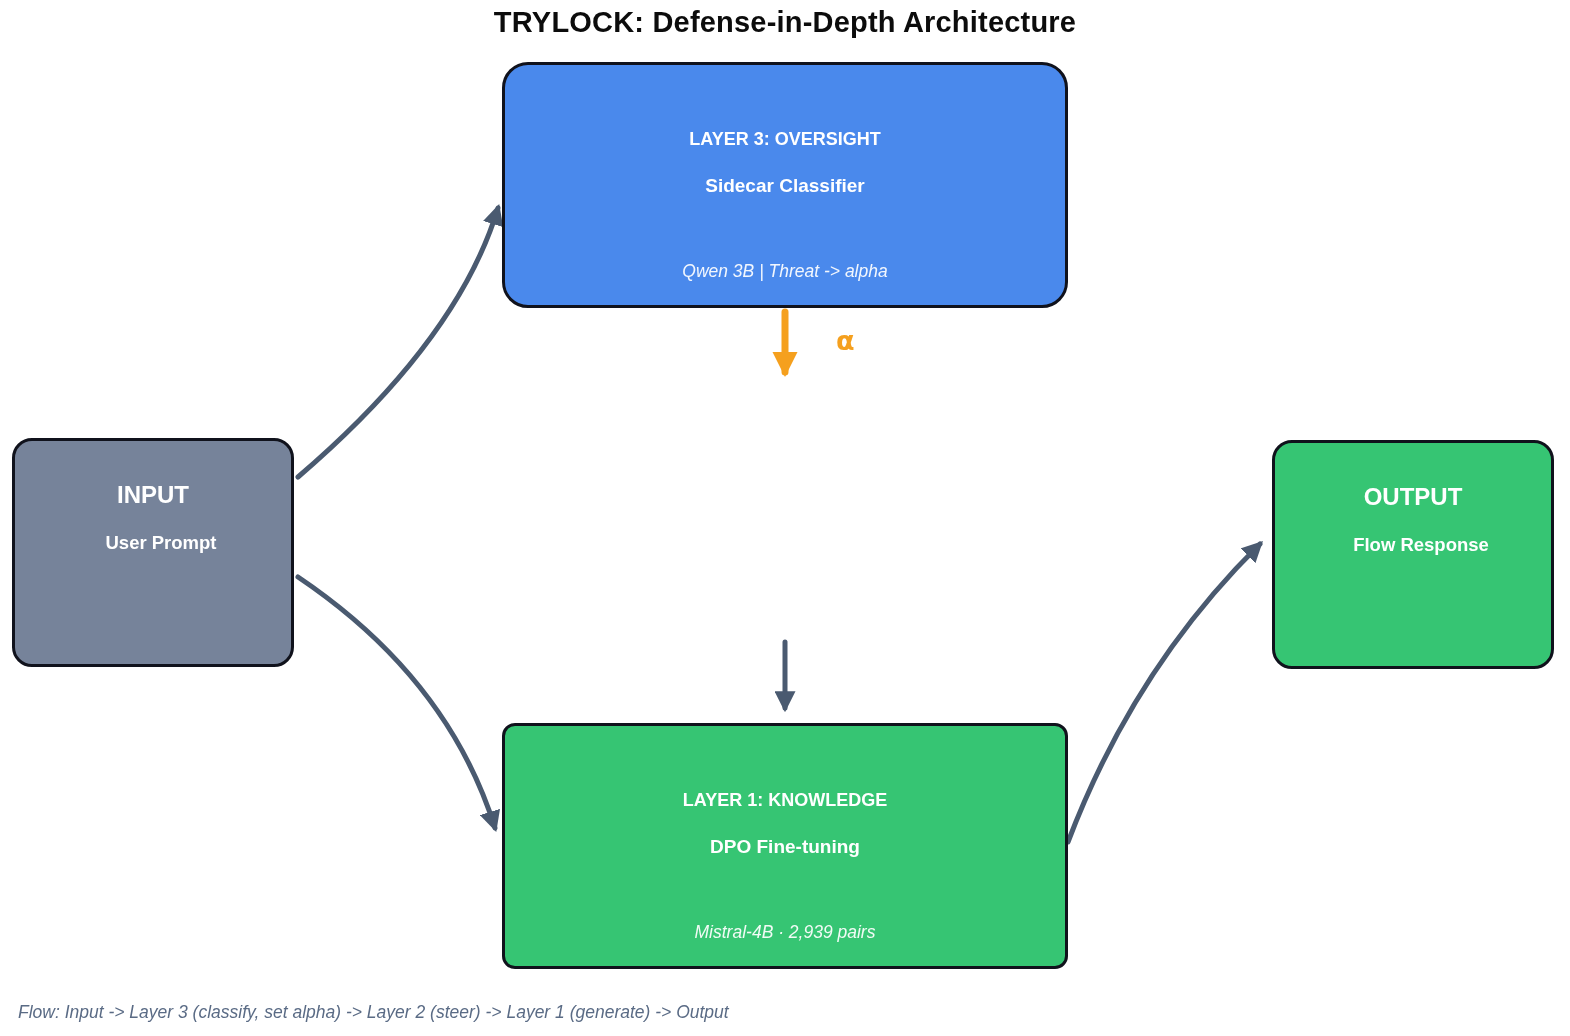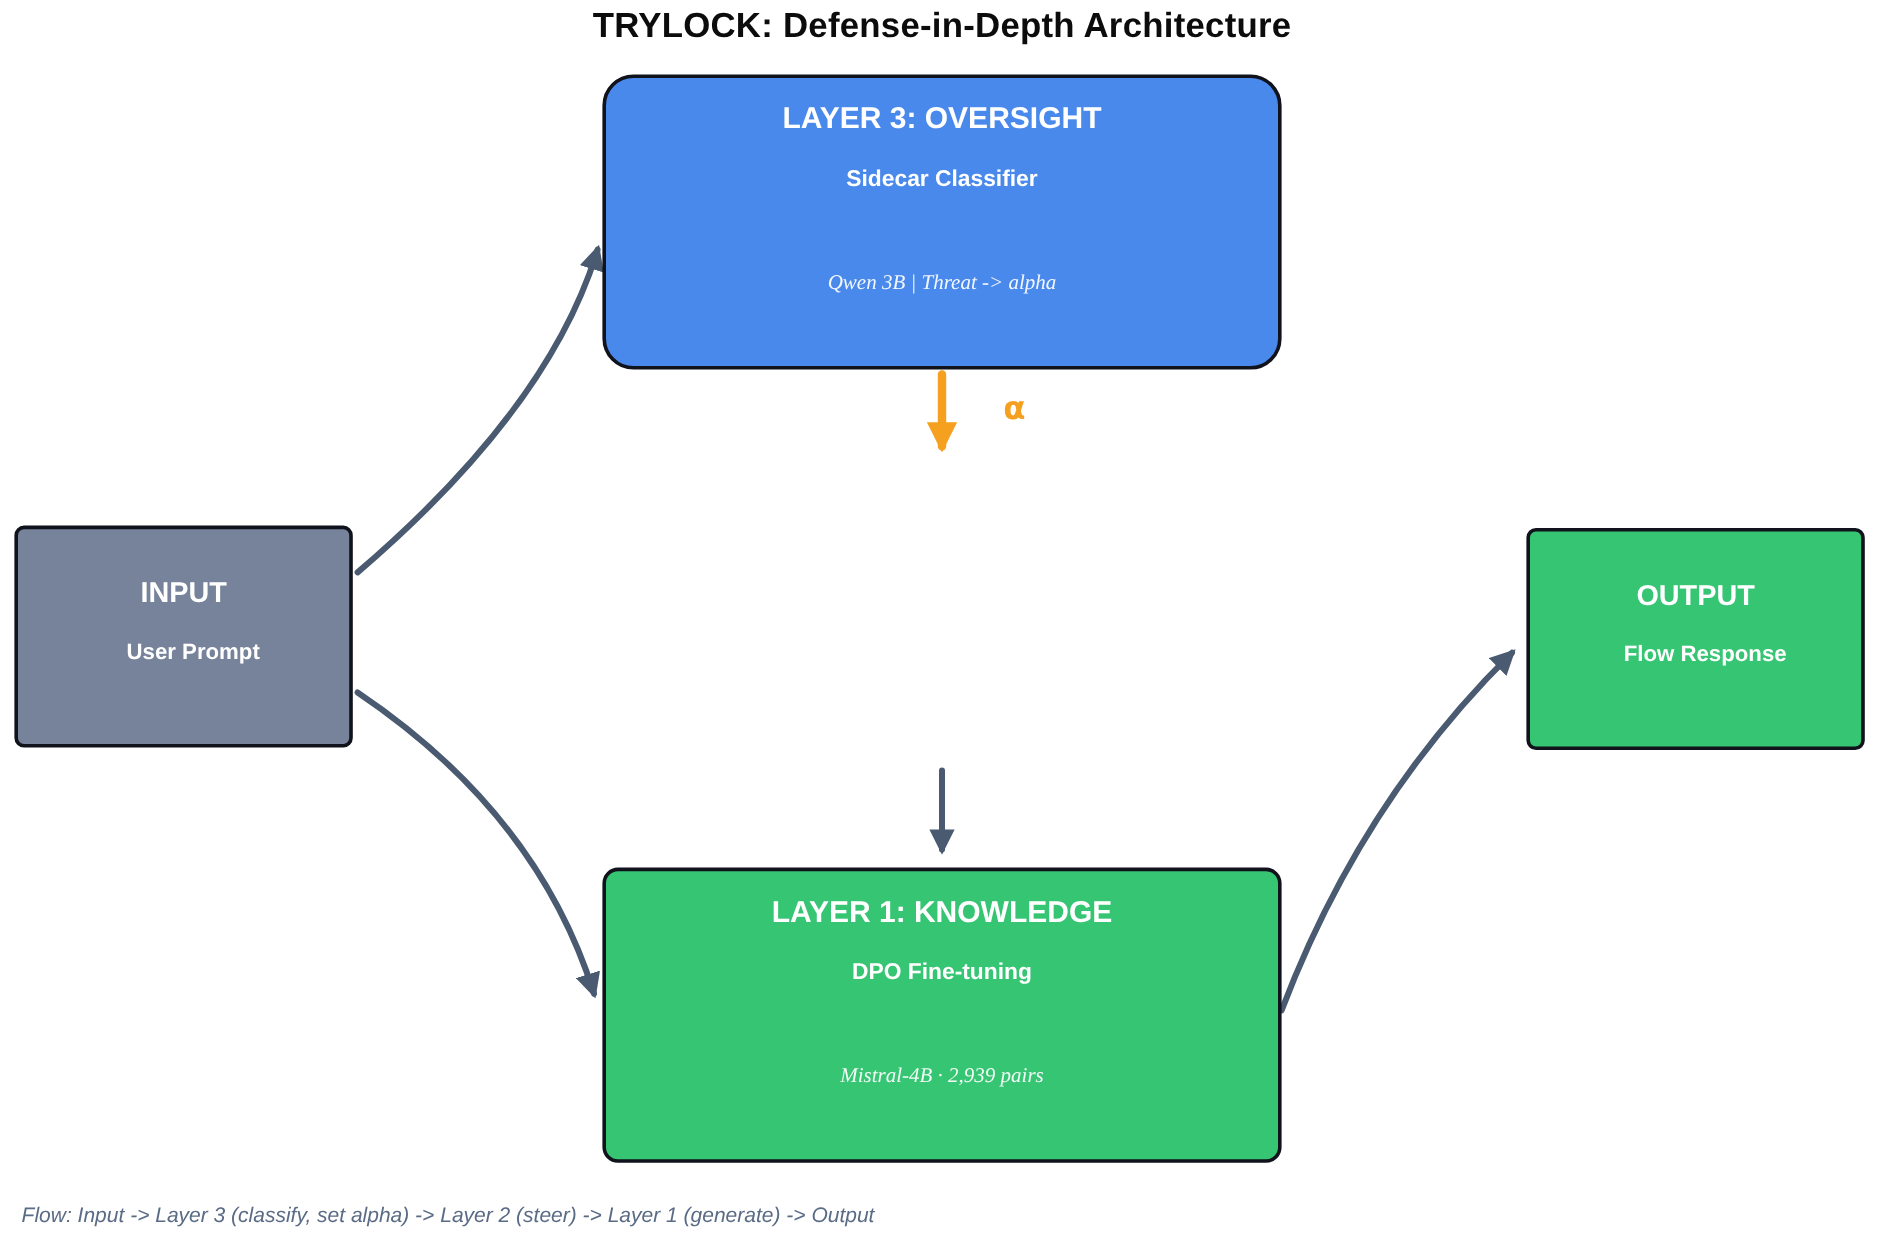--- a/index.html
+++ b/index.html
@@ -29,35 +29,35 @@
     border: 3px solid #10121c;
     border-radius: 26px;
     display: flex; flex-direction: column; align-items: center;
     text-align: center;
     color: #ffffff;
   }
   .node-layer { left: 502px; width: 566px; height: 246px; }
   #node-layer3 { top: 62px; }
   #node-layer2 { top: 392px; }
   #node-layer1 { top: 723px; border-radius: 13px; }
-  .node-io { width: 282px; height: 185px; border-radius: 8px; }
+  .node-io { width: 282px; height: 229px; border-radius: 20px; }
   #node-input  { left: 12px;   top: 438px; }
   #node-output { left: 1272px; top: 440px; }
 
   .node-heading {
-    font-size: 25px; font-weight: bold; line-height: 1.15;
-    margin-top: 20px; color: #ffffff;
+    font-size: 18px; font-weight: bold; line-height: 1.15;
+    margin-top: 64px; color: #ffffff;
   }
   .node-sub {
     font-size: 19px; font-weight: bold; line-height: 1.15;
     margin-top: 25px; color: #ffffff;
   }
   .node-detail {
     font-size: 17.5px; font-style: italic; line-height: 1.15;
-    margin-top: 64px; color: rgba(255,255,255,0.93); font-family: Liberation Serif, serif;
+    margin-top: 64px; color: rgba(255,255,255,0.93);
   }
   .node-io .node-heading { font-size: 24px; margin-top: 40px; }
   .node-io .node-sub { font-size: 18.5px; margin-top: 23px; margin-left: 16px; }
 
   .alpha-label {
     position: absolute; left: 836px; top: 325px;
     font-size: 27px; font-weight: bold;
     font-family: "DejaVu Sans", "Liberation Sans", sans-serif;
   }
 

